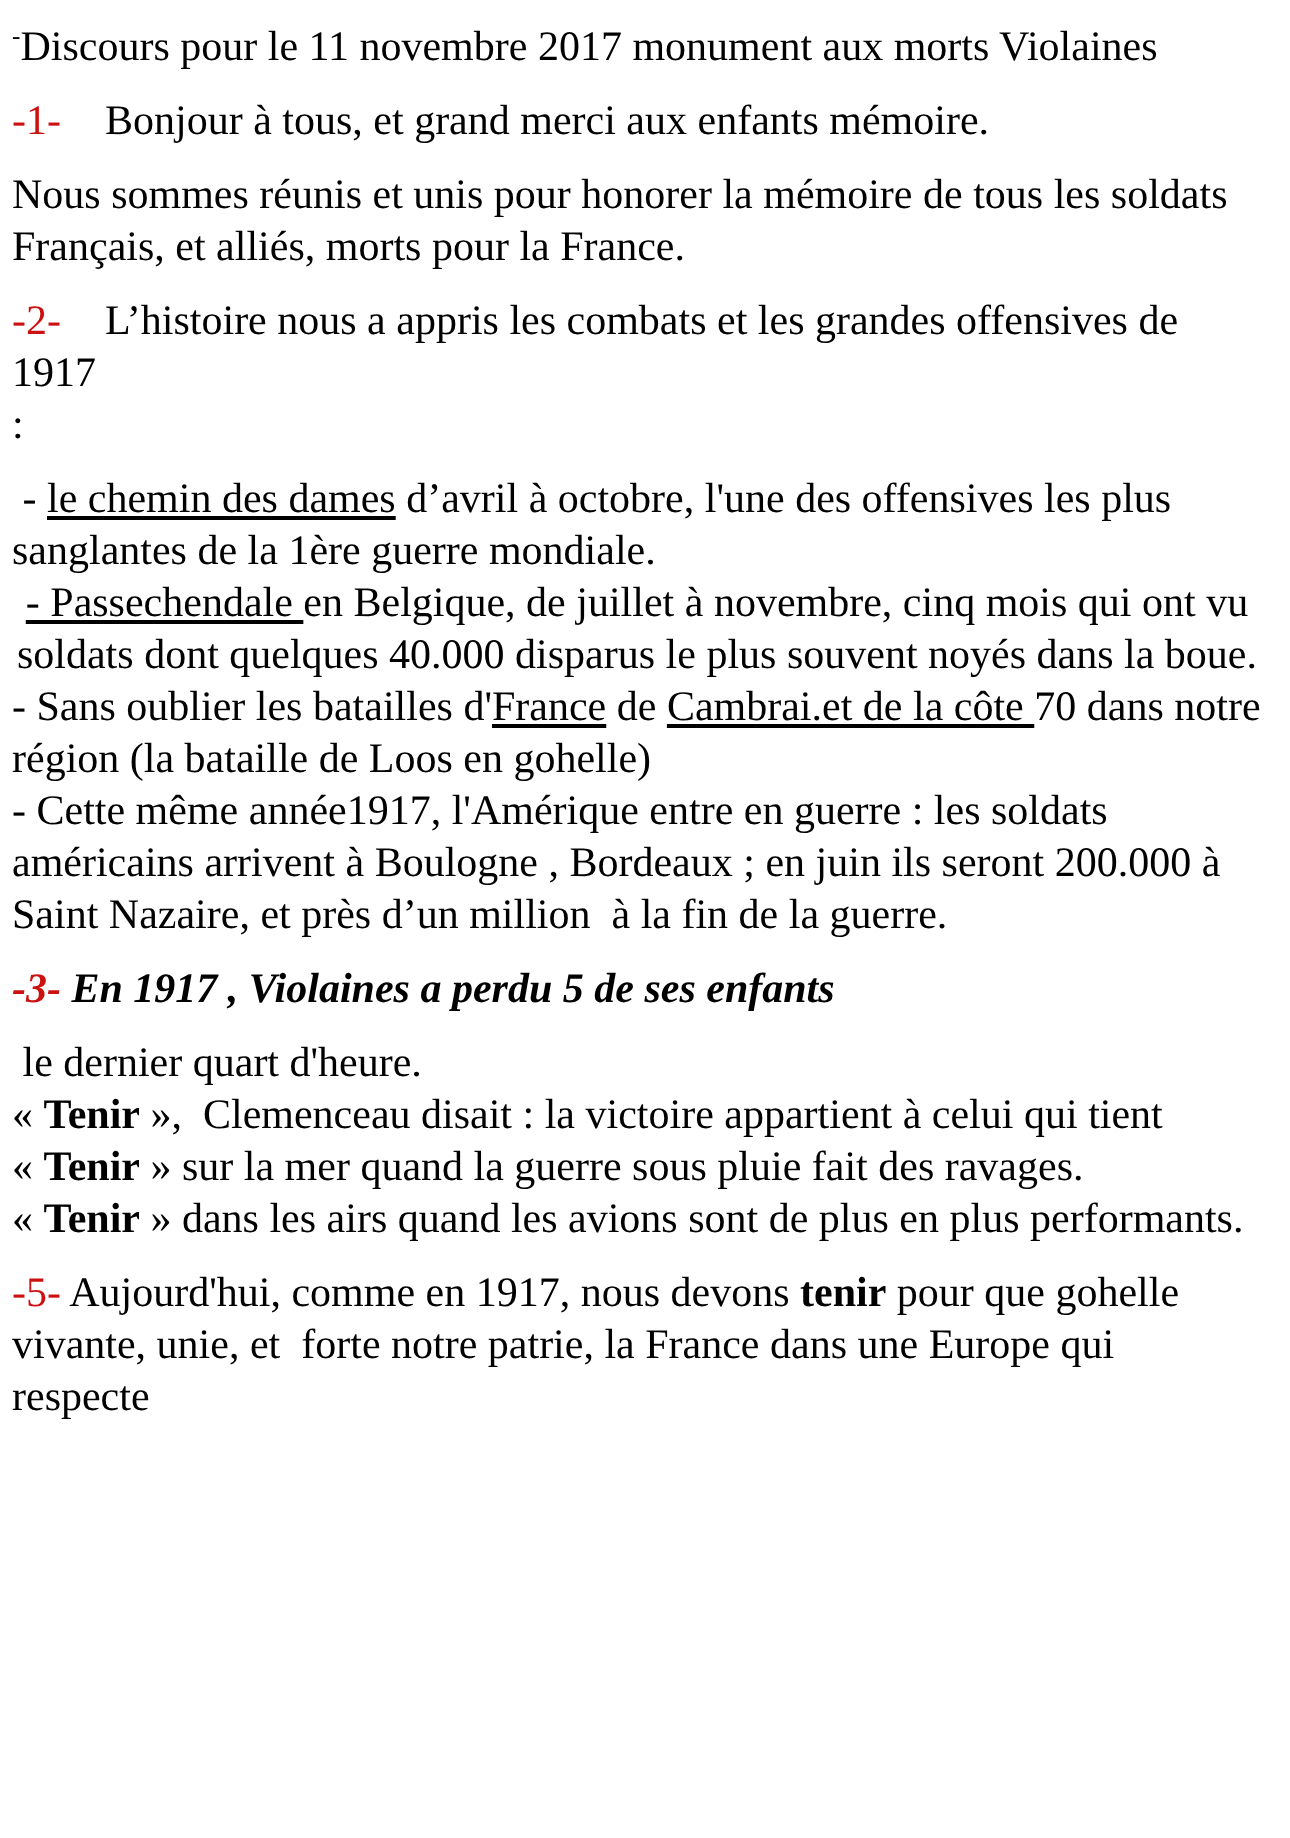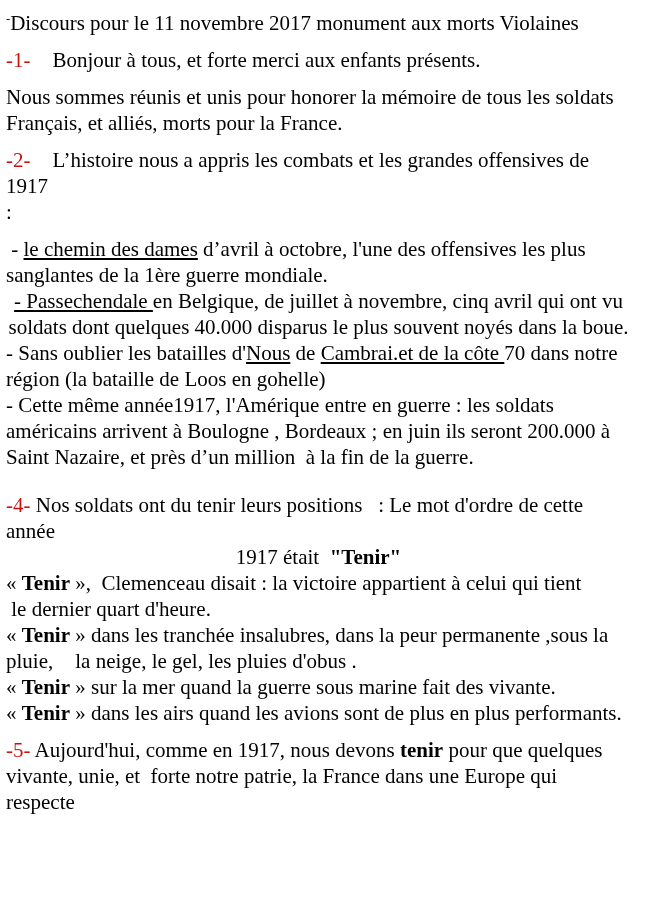--- a/index.html
+++ b/index.html
@@ -33,70 +33,65 @@
 </style>
 </head>
 <body>
 
 <div id="doc">
     <div class="para">
       <div class="line"><span class="run sup">-</span><span class="run">Discours pour le 11 novembre 2017 monument aux morts Violaines</span></div>
     </div>
     <div class="blank"></div>
     <div class="para">
-      <div class="line"><span class="run red">-1-</span><span class="tab"></span><span class="run">Bonjour à tous, et forte merci aux enfants présents.</span></div>
+      <div class="line"><span class="run red">-1-</span><span class="tab"></span><span class="run">Bonjour à tous, et grand merci aux enfants mémoire.</span></div>
     </div>
     <div class="blank"></div>
     <div class="para">
       <div class="line"><span class="run">Nous sommes réunis et unis pour honorer la mémoire de tous les soldats</span></div>
       <div class="line"><span class="run">Français, et alliés, morts pour la France.</span></div>
     </div>
     <div class="blank"></div>
     <div class="para">
       <div class="line"><span class="run red">-2-</span><span class="tab"></span><span class="run">L’histoire nous a appris les combats et les grandes offensives de 1917</span></div>
       <div class="line"><span class="run">:</span></div>
     </div>
     <div class="blank"></div>
     <div class="para">
       <div class="line"><span class="run"> - </span><span class="run underline">le chemin des dames</span><span class="run"> d’avril à octobre, l'une des offensives les plus</span></div>
       <div class="line"><span class="run">sanglantes de la 1ère guerre mondiale.</span></div>
     </div>
     <div class="para center">
-      <div class="line"><span class="run underline">- Passechendale </span><span class="run">en Belgique, de juillet à novembre, cinq avril qui ont vu</span></div>
+      <div class="line"><span class="run underline">- Passechendale </span><span class="run">en Belgique, de juillet à novembre, cinq mois qui ont vu</span></div>
       <div class="line"><span class="run">soldats dont quelques 40.000 disparus le plus souvent noyés dans la boue.</span></div>
     </div>
     <div class="para">
     </div>
     <div class="para">
-      <div class="line"><span class="run">- Sans oublier les batailles d'</span><span class="run underline">Nous</span><span class="run"> de </span><span class="run underline">Cambrai.et de la côte </span><span class="run">70 dans notre</span></div>
+      <div class="line"><span class="run">- Sans oublier les batailles d'</span><span class="run underline">France</span><span class="run"> de </span><span class="run underline">Cambrai.et de la côte </span><span class="run">70 dans notre</span></div>
       <div class="line"><span class="run">région (la bataille de Loos en gohelle)</span></div>
     </div>
     <div class="para">
       <div class="line"><span class="run">- Cette même année1917, l'Amérique entre en guerre : les soldats</span></div>
       <div class="line"><span class="run">américains arrivent à Boulogne , Bordeaux ; en juin ils seront 200.000 à</span></div>
       <div class="line"><span class="run">Saint Nazaire, et près d’un million  à la fin de la guerre.</span></div>
     </div>
     <div class="blank"></div>
+    <div class="para">
+      <div class="line"><span class="run red bold italic">-3-</span><span class="run bold italic"> En 1917 , Violaines a perdu 5 de ses enfants</span></div>
+    </div>
     <div class="blank"></div>
     <div class="para">
-      <div class="line"><span class="run red">-4-</span><span class="run"> Nos soldats ont du tenir leurs positions   : Le mot d'ordre de cette année</span></div>
-      <div class="line center"><span class="run">1917 était  </span><span class="run bold">"Tenir"</span></div>
+      <div class="line"><span class="run"> le dernier quart d'heure.</span></div>
+      <div class="line"><span class="run">« </span><span class="run bold">Tenir</span><span class="run"> »,  Clemenceau disait : la victoire appartient à celui qui tient</span></div>
     </div>
     <div class="para">
-      <div class="line"><span class="run">« </span><span class="run bold">Tenir</span><span class="run"> »,  Clemenceau disait : la victoire appartient à celui qui tient</span></div>
-      <div class="line"><span class="run"> le dernier quart d'heure.</span></div>
-    </div>
-    <div class="para">
-      <div class="line"><span class="run">« </span><span class="run bold">Tenir</span><span class="run"> » dans les tranchée insalubres, dans la peur permanente ,sous la</span></div>
-      <div class="line"><span class="run">pluie,</span><span class="tab"></span><span class="run">la neige, le gel, les pluies d'obus .</span></div>
-    </div>
-    <div class="para">
-      <div class="line"><span class="run">« </span><span class="run bold">Tenir</span><span class="run"> » sur la mer quand la guerre sous marine fait des vivante.</span></div>
+      <div class="line"><span class="run">« </span><span class="run bold">Tenir</span><span class="run"> » sur la mer quand la guerre sous pluie fait des ravages.</span></div>
     </div>
     <div class="para">
       <div class="line"><span class="run">« </span><span class="run bold">Tenir</span><span class="run"> » dans les airs quand les avions sont de plus en plus performants.</span></div>
     </div>
     <div class="blank"></div>
     <div class="para">
-      <div class="line"><span class="run red">-5-</span><span class="run"> Aujourd'hui, comme en 1917, nous devons </span><span class="run bold">tenir</span><span class="run"> pour que quelques</span></div>
+      <div class="line"><span class="run red">-5-</span><span class="run"> Aujourd'hui, comme en 1917, nous devons </span><span class="run bold">tenir</span><span class="run"> pour que gohelle</span></div>
       <div class="line"><span class="run">vivante, unie, et  forte notre patrie, la France dans une Europe qui respecte</span></div>
     </div>
   </div>
 
 </body></html>

